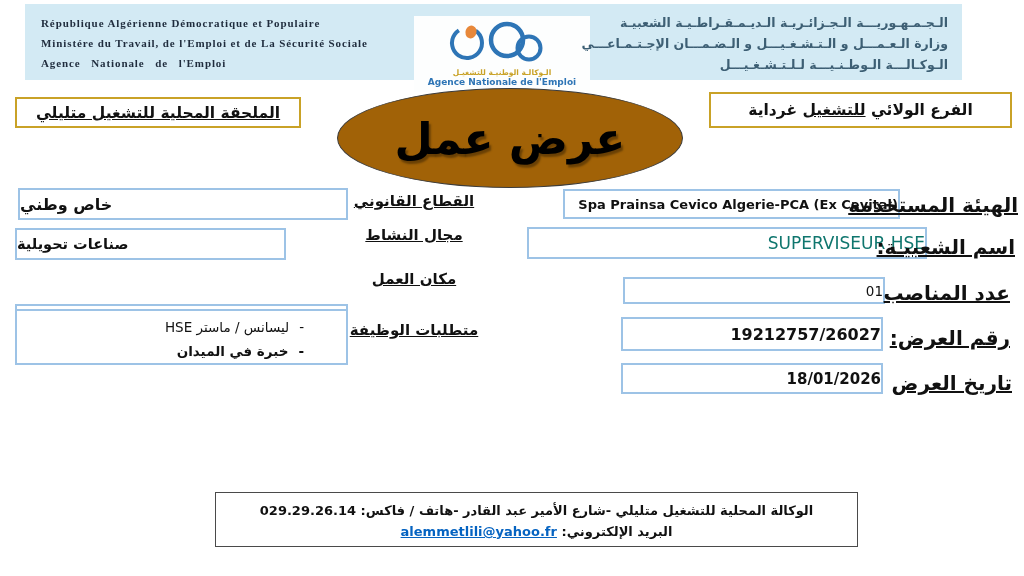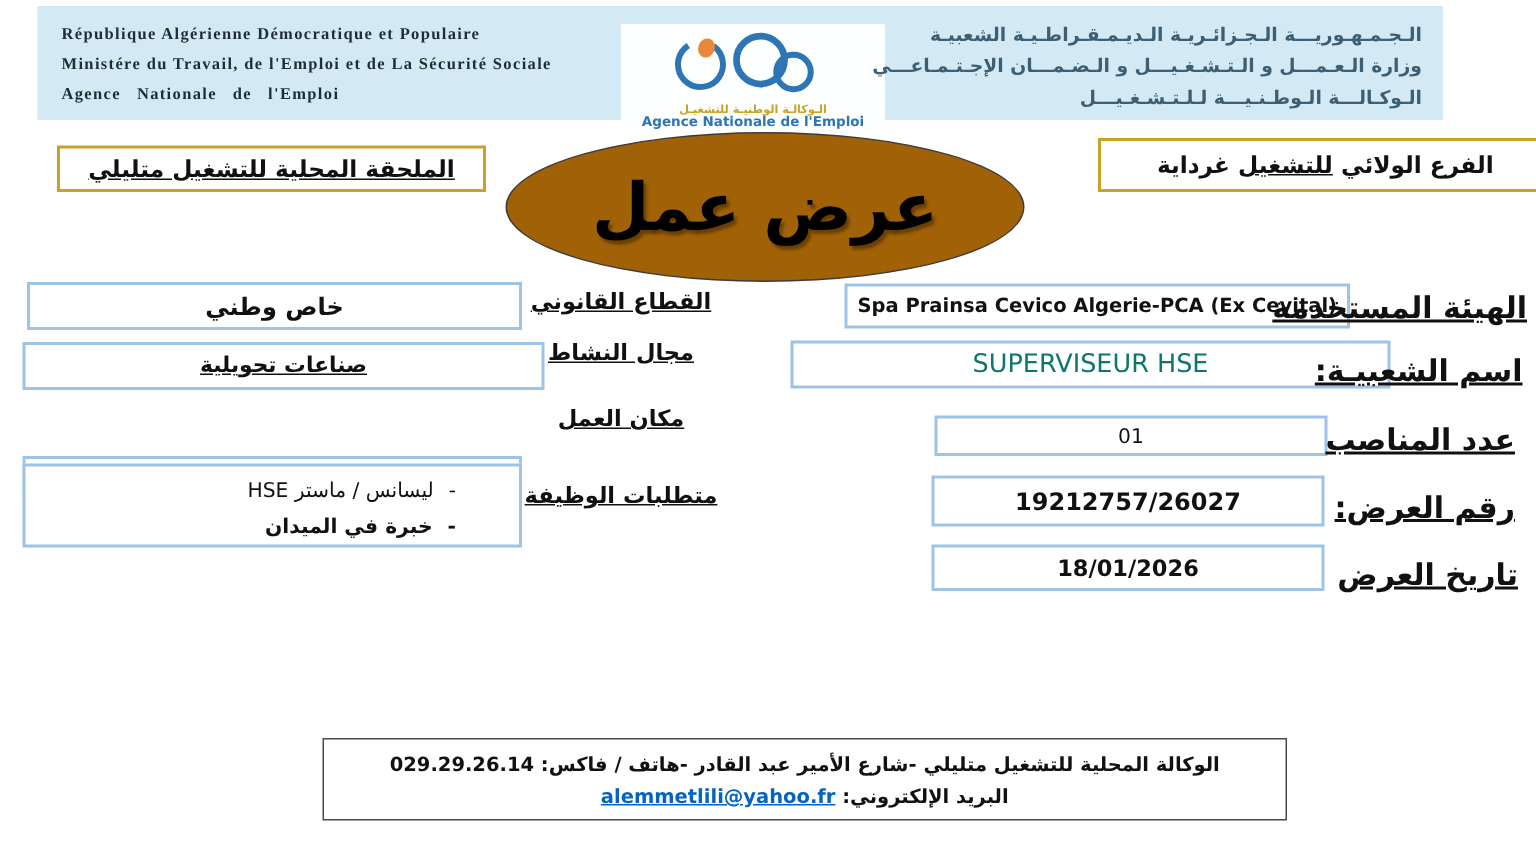--- a/index.html
+++ b/index.html
@@ -34,45 +34,45 @@
     position: absolute; right: 14px; top: 8px;
     direction: rtl; text-align: right;
     color: #3d5f74; font-size: 12.5px; font-weight: bold; line-height: 21px;
     white-space: nowrap;
   }
 
   
   .gold-box {
     position: absolute; border: 2px solid #c9a227; background: #fff;
     display: flex; align-items: center; justify-content: center;
-    direction: rtl; font-size: 15.5px; font-weight: 600; color: #111; margin-left: 23px;
+    direction: rtl; font-size: 15.5px; font-weight: 600; color: #111;
   }
   .gold-box-left  { left: 15px;  top: 97px; width: 286px; height: 31px; }
   .gold-box-right { left: 709px; top: 92px; width: 303px; height: 36px; }
   .u { text-decoration: underline; }
 
   
   .title-ellipse {
     position: absolute; left: 337px; top: 88px; width: 346px; height: 100px;
     border: 1.5px solid #3c3c3c; border-radius: 50%; background: #a16207;
     display: flex; align-items: center; justify-content: center;
   }
   .title-text {
     font-size: 44px; font-weight: bold; color: #000; direction: rtl;
     text-shadow: 2px 3px 2px rgba(0,0,0,0.35);
   }
 
   
   .fbox {
     position: absolute; border: 2px solid #9dc3e6; background: #fff;
-    display: flex; align-items: center; justify-content: center;
+    display: flex; align-items: center; justify-content: flex-end;
     color: #111; white-space: nowrap;
   }
   .box-legal     { left: 18px;  top: 188px; width: 330px; height: 32px; font-size: 16px; font-weight: 600; direction: rtl; }
-  .box-activity  { left: 15px;  top: 228px; width: 348px; height: 32px; font-size: 14.5px; font-weight: 600; direction: rtl; text-decoration: underline; }
+  .box-activity  { left: 15px;  top: 228px; width: 271px; height: 32px; font-size: 14.5px; font-weight: 600; direction: rtl; }
   .box-location  { left: 15px;  top: 271px; width: 333px; height: 29px; font-size: 14px; font-weight: bold; direction: rtl; margin-top: 33px; }
   .box-req {
     left: 15px; top: 309px; width: 333px; height: 56px;
     display: block; direction: rtl; text-align: right;
     padding: 4px 42px 0 8px; font-size: 13.5px; line-height: 24px;
   }
   .req-line .bullet { margin-left: 10px; }
   .req-line-2 { font-weight: bold; }
 
   .box-employer  { left: 563px; top: 189px; width: 337px; height: 30px; font-size: 13px; font-weight: bold; }

